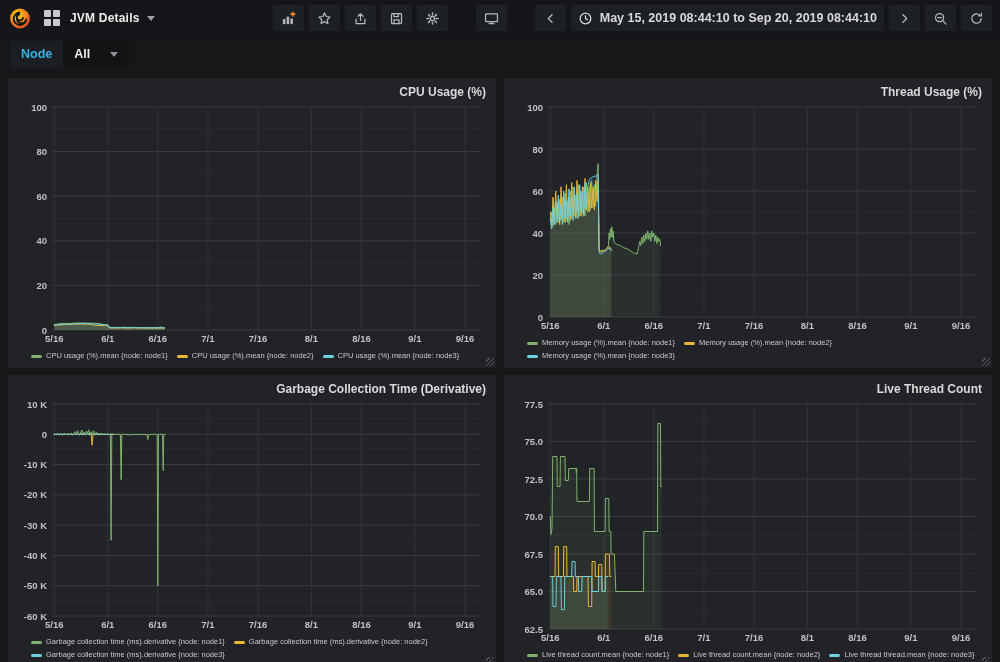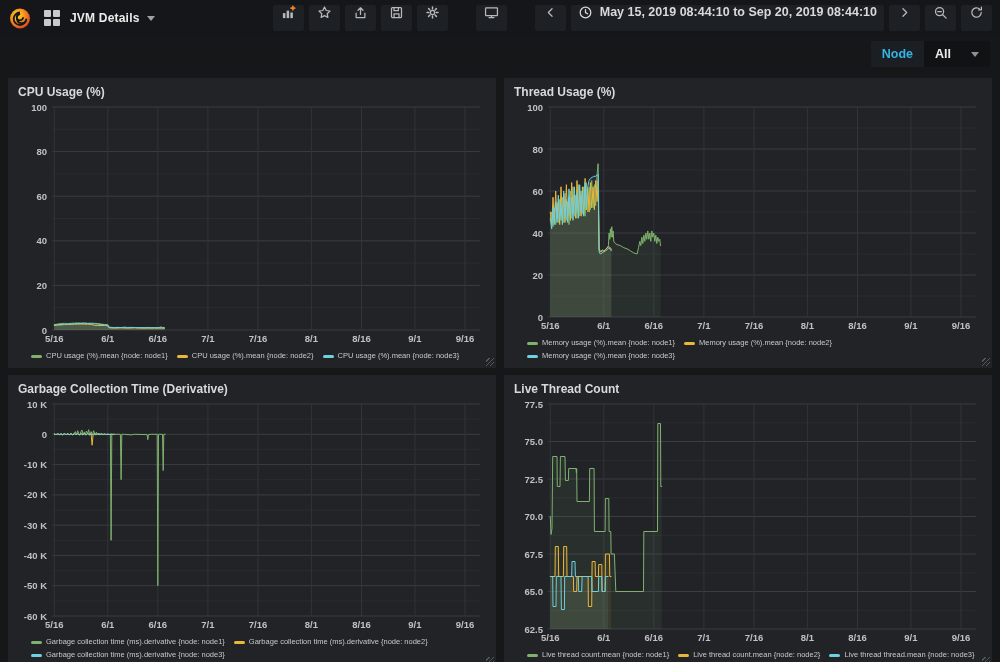--- a/index.html
+++ b/index.html
@@ -10,35 +10,35 @@
     color:#d8d9da;
   }
   
   .navbar{height:36px;display:flex;align-items:center;padding:0 8px;background:#141619;}
   .logo{width:24px;height:24px;flex:0 0 auto;margin-right:12px;}
   .grid-icon{display:grid;grid-template-columns:7px 7px;grid-template-rows:7px 7px;gap:2px;margin-right:10px;}
   .grid-icon i{background:#c7c9cc;border-radius:1px;display:block;}
   .dash-title{font-size:12px;font-weight:700;color:#ececec;letter-spacing:.2px;display:flex;align-items:center;gap:7px;cursor:pointer;}
   .caret-down{width:0;height:0;border-left:4px solid transparent;border-right:4px solid transparent;border-top:5px solid #9fa2a6;display:inline-block;}
   .nav-right{margin-left:auto;display:flex;align-items:center;gap:5px;}
-  .nav-btn{background:#1d2024;border:0;border-radius:2px;height:26px;min-width:31px;display:flex;justify-content:center;color:#b6b9bc;cursor:pointer;padding:0 7px;}
+  .nav-btn{background:#1d2024;border:0;border-radius:2px;height:26px;min-width:31px;display:flex;align-items:center;justify-content:center;color:#b6b9bc;cursor:pointer;padding:0 7px;}
   .nav-btn svg{width:15px;height:15px;stroke:currentColor;fill:none;stroke-width:2;stroke-linecap:round;stroke-linejoin:round;}
   .nav-btn .fillico{fill:currentColor;stroke:none;}
   .nav-gap{width:18px;}
   .time-btn{font-size:12.5px;font-weight:700;color:#d8d9da;gap:7px;white-space:nowrap;}
   
-  .submenu{height:36px;display:flex;align-items:center;padding:0 10px;justify-content:flex-end;}
+  .submenu{height:36px;display:flex;align-items:center;padding:0 10px;}
   .variable{display:flex;align-items:stretch;border-radius:2px;overflow:hidden;cursor:pointer;}
   .var-label{background:#1b1e22;color:#33b5e5;font-size:12.5px;font-weight:700;padding:6px 11px;}
   .var-value{background:#101214;color:#ececec;font-size:12.5px;font-weight:700;padding:6px 11px;display:flex;align-items:center;gap:20px;}
   .var-value .caret-down{border-top-color:#8e9196;}
   
   .dash{padding:6px 8px 0;display:grid;grid-template-columns:488px 488px;grid-template-rows:290px 292px;gap:7px 8px;}
   .panel{background:#212327;position:relative;display:flex;flex-direction:column;padding:4px 10px 5px;overflow:hidden;}
-  .panel-title{font-size:12px;font-weight:700;color:#d8d9da;text-align:left;margin:0;padding:3px 0 2px;flex:0 0 auto;cursor:move;}
+  .panel-title{font-size:12px;font-weight:700;color:#d8d9da;text-align:right;margin:0;padding:3px 0 2px;flex:0 0 auto;cursor:move;}
   .chart-wrap{flex:1 1 auto;position:relative;min-height:0;}
   .chart-wrap svg{position:absolute;left:0;top:0;}
   .legend{flex:0 0 auto;display:flex;flex-wrap:wrap;column-gap:9px;row-gap:1px;padding:3px 0 1px 13px;font-size:7.5px;color:#c7c8ca;line-height:12px;align-items:flex-end;}
   .legend-item{display:flex;align-items:center;white-space:nowrap;cursor:pointer;}
   .legend-item .swatch{width:11px;height:3px;border-radius:1.5px;margin-right:4px;flex:0 0 auto;}
   .resize-handle{position:absolute;right:2px;bottom:2px;width:8px;height:8px;cursor:nwse-resize;
     background:repeating-linear-gradient(135deg,transparent 0 2px,#55585c 2px 3px);}
 </style>
 </head>
 <body>

